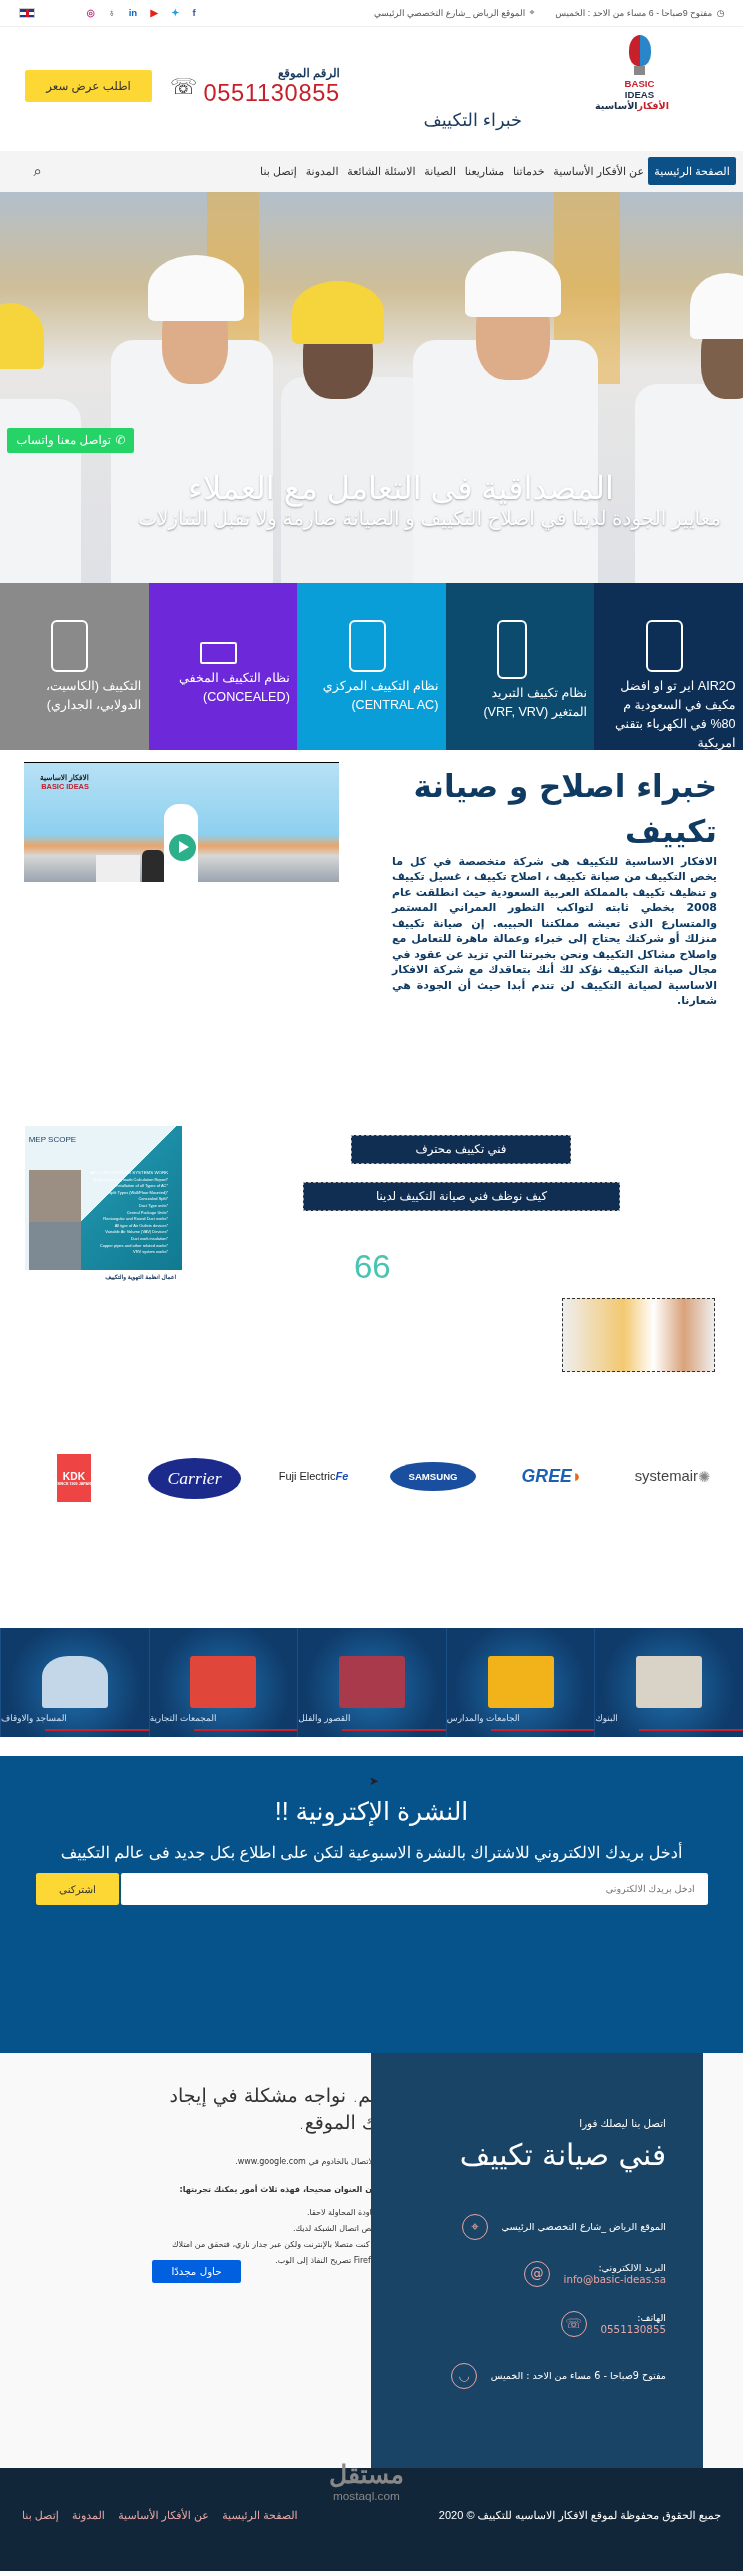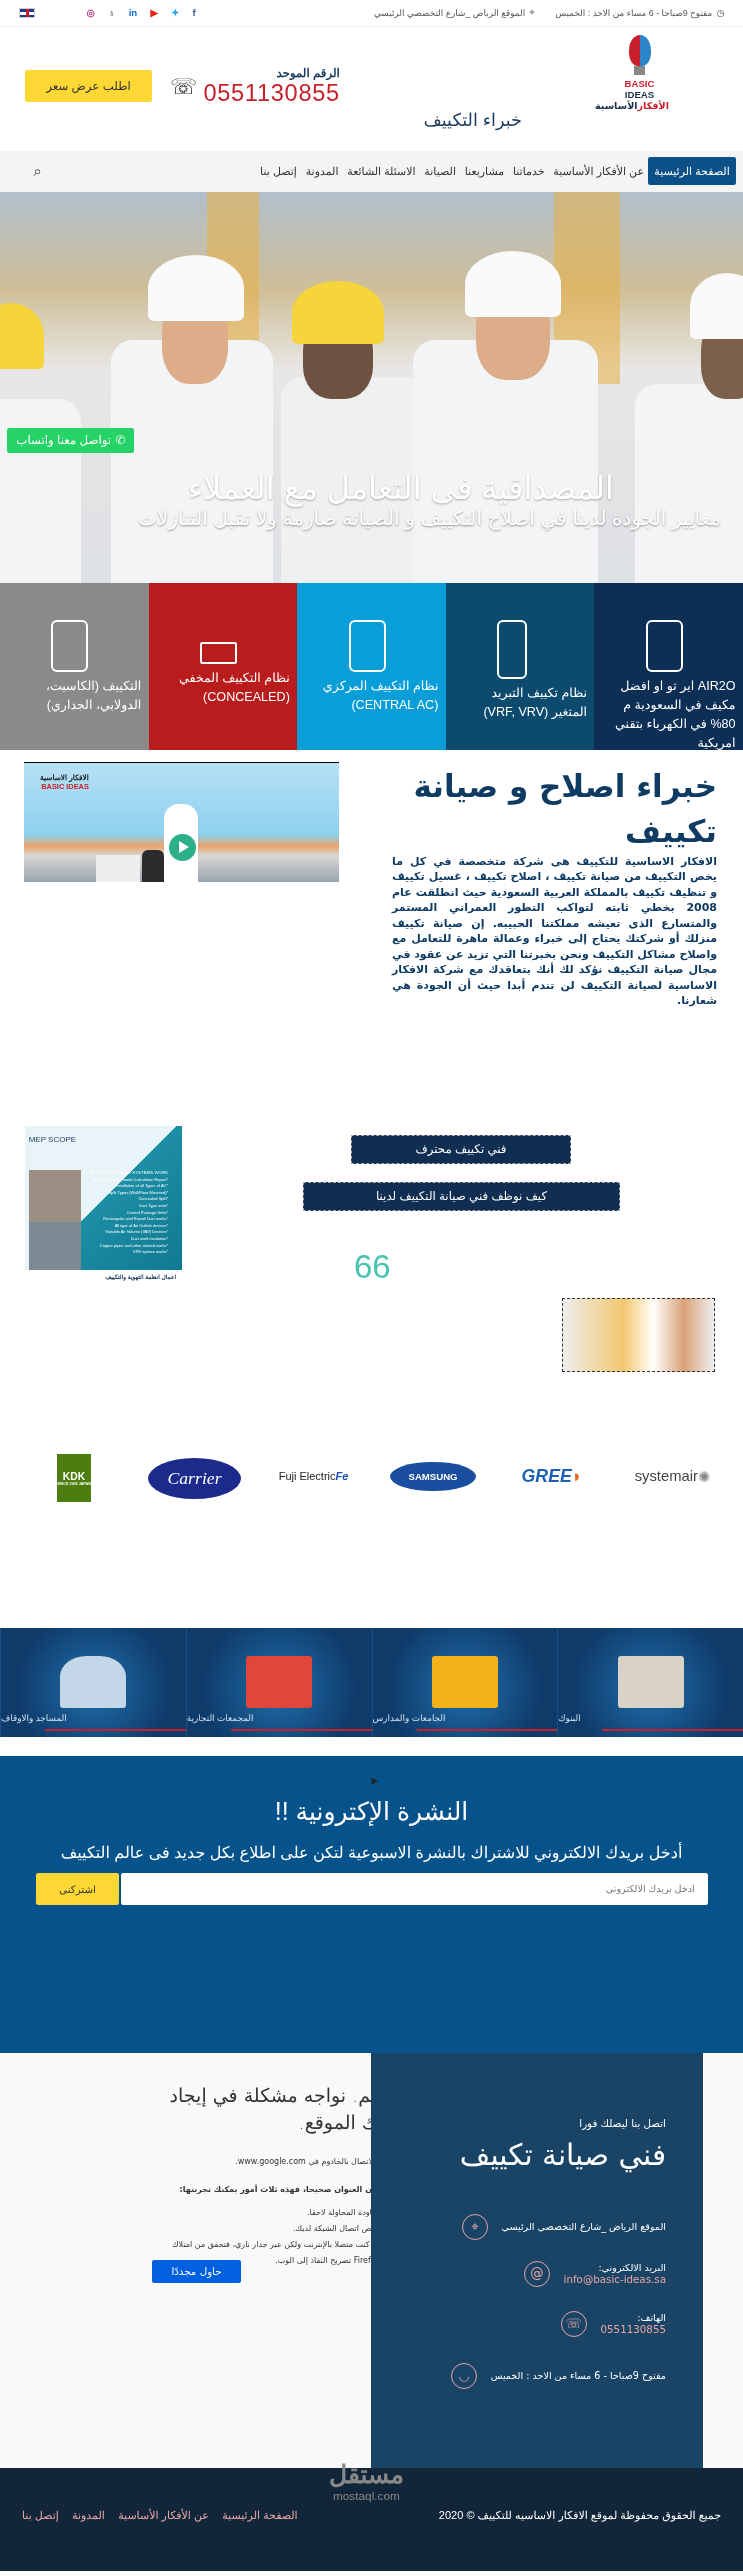--- a/index.html
+++ b/index.html
@@ -145,21 +145,21 @@
 
 <div class="header">
   <div class="logo">
     <div class="bulb"></div>
     <div class="en"><span class="r">BASIC</span><span class="d"> IDEAS</span></div>
     <div class="ar"><span>الأفكار</span><span style="color:#1b2f4a">الأساسية</span></div>
   </div>
   <div class="site-tagline">خبراء التكييف</div>
   <div class="phone-block">
     <div>
-      <div class="lbl">الرقم الموحد</div>
+      <div class="lbl">الرقم الموقع</div>
       <div class="num">0551130855</div>
     </div>
     <span class="ic">☏</span>
   </div>
   <div class="quote-btn">اطلب عرض سعر</div>
 </div>
 
 <div class="nav">
   <a class="active">الصفحة الرئيسية</a>
   <a>عن الأفكار الأساسية</a>
@@ -205,21 +205,21 @@
     <div class="text">AIR2O اير تو او افضل مكيف في السعودية م 80% في الكهرباء بتقني امريكية</div>
   </div>
   <div class="svc" style="background:#0c4a6e">
     <div class="icon" style="height:59px;width:29.5px"></div>
     <div class="text">نظام تكييف التبريد المتغير (VRF, VRV)</div>
   </div>
   <div class="svc" style="background:#0a9ed9">
     <div class="icon"></div>
     <div class="text">نظام التكييف المركزي (CENTRAL AC)</div>
   </div>
-  <div class="svc" style="background:#b91c1c">
+  <div class="svc" style="background:#6d28d9">
     <div class="icon" style="height:22px;width:37px;margin-top:22px;border-radius:2.2px"></div>
     <div class="text">نظام التكييف المخفي (CONCEALED)</div>
   </div>
   <div class="svc" style="background:#8a8a8a">
     <div class="icon"></div>
     <div class="text">التكييف (الكاسيت، الدولابي، الجداري)</div>
   </div>
 </div>
 
 <div class="about">
@@ -260,21 +260,21 @@
     <div class="foot"></div>
     <div class="ar">اعمال انظمة التهوية والتكييف</div>
   </div>
   <div class="pill" style="left:351px;top:16px;width:220px;height:29.5px">فني تكييف محترف</div>
   <div class="pill" style="left:303px;top:63px;width:317px;height:29.5px">كيف نوظف فني صيانة التكييف لدينا</div>
   <div class="counter">66</div>
   <div class="workers-thumb"></div>
 </div>
 
 <div class="brands">
-  <div class="b" style="left:57px;top:18.5px;width:34px;height:48px;background:#4d7c0f;color:#fff;font-weight:bold;font-size:10.3px;flex-direction:column">
+  <div class="b" style="left:57px;top:18.5px;width:34px;height:48px;background:#ef4444;color:#fff;font-weight:bold;font-size:10.3px;flex-direction:column">
     <span>KDK</span>
     <span style="font-size:3.7px;color:#fff">SINCE 1909 JAPAN</span>
   </div>
   <div class="b" style="left:148px;top:22px;width:93px;height:41px;background:#1c2a8c;border-radius:50%;color:#fff;font-style:italic;font-size:17.7px;font-family:'Liberation Serif',serif">Carrier</div>
   <div class="b" style="left:267px;top:29.5px;width:96px;height:22px;color:#222;font-size:11px">
       <span style="color:#1c4fb5;font-weight:bold;font-style:italic;margin-right:3px">Fe</span>
       <span>Fuji Electric</span>
     </div>
   <div class="b" style="left:390px;top:26px;width:86px;height:29.5px;background:#1a4fa0;border-radius:50%;color:#fff;font-weight:bold;font-size:9.6px">SAMSUNG</div>
   <div class="b" style="left:509px;top:29.5px;width:89px;height:22px;color:#1c60b5;font-weight:bold;font-style:italic;font-size:17.7px">
@@ -289,20 +289,25 @@
 
 <div class="buildings">
   <div class="bld">
     <div class="shape" style="background:#d8d3c6"></div>
     <div class="cap">البنوك</div>
       <div class="bar"></div>
   </div>
   <div class="bld">
     <div class="shape" style="background:#f2b31a"></div>
     <div class="cap">الجامعات والمدارس</div>
+      <div class="bar"></div>
+  </div>
+  <div class="bld">
+    <div class="shape" style="background:#a83a4c"></div>
+    <div class="cap">القصور والفلل</div>
       <div class="bar"></div>
   </div>
   <div class="bld">
     <div class="shape" style="background:#e0473a"></div>
     <div class="cap">المجمعات التجارية</div>
       <div class="bar"></div>
   </div>
   <div class="bld">
     <div class="shape" style="background:#c3d7e8;border-radius:40% 40% 3px 3px"></div>
     <div class="cap">المساجد والاوقاف</div>

